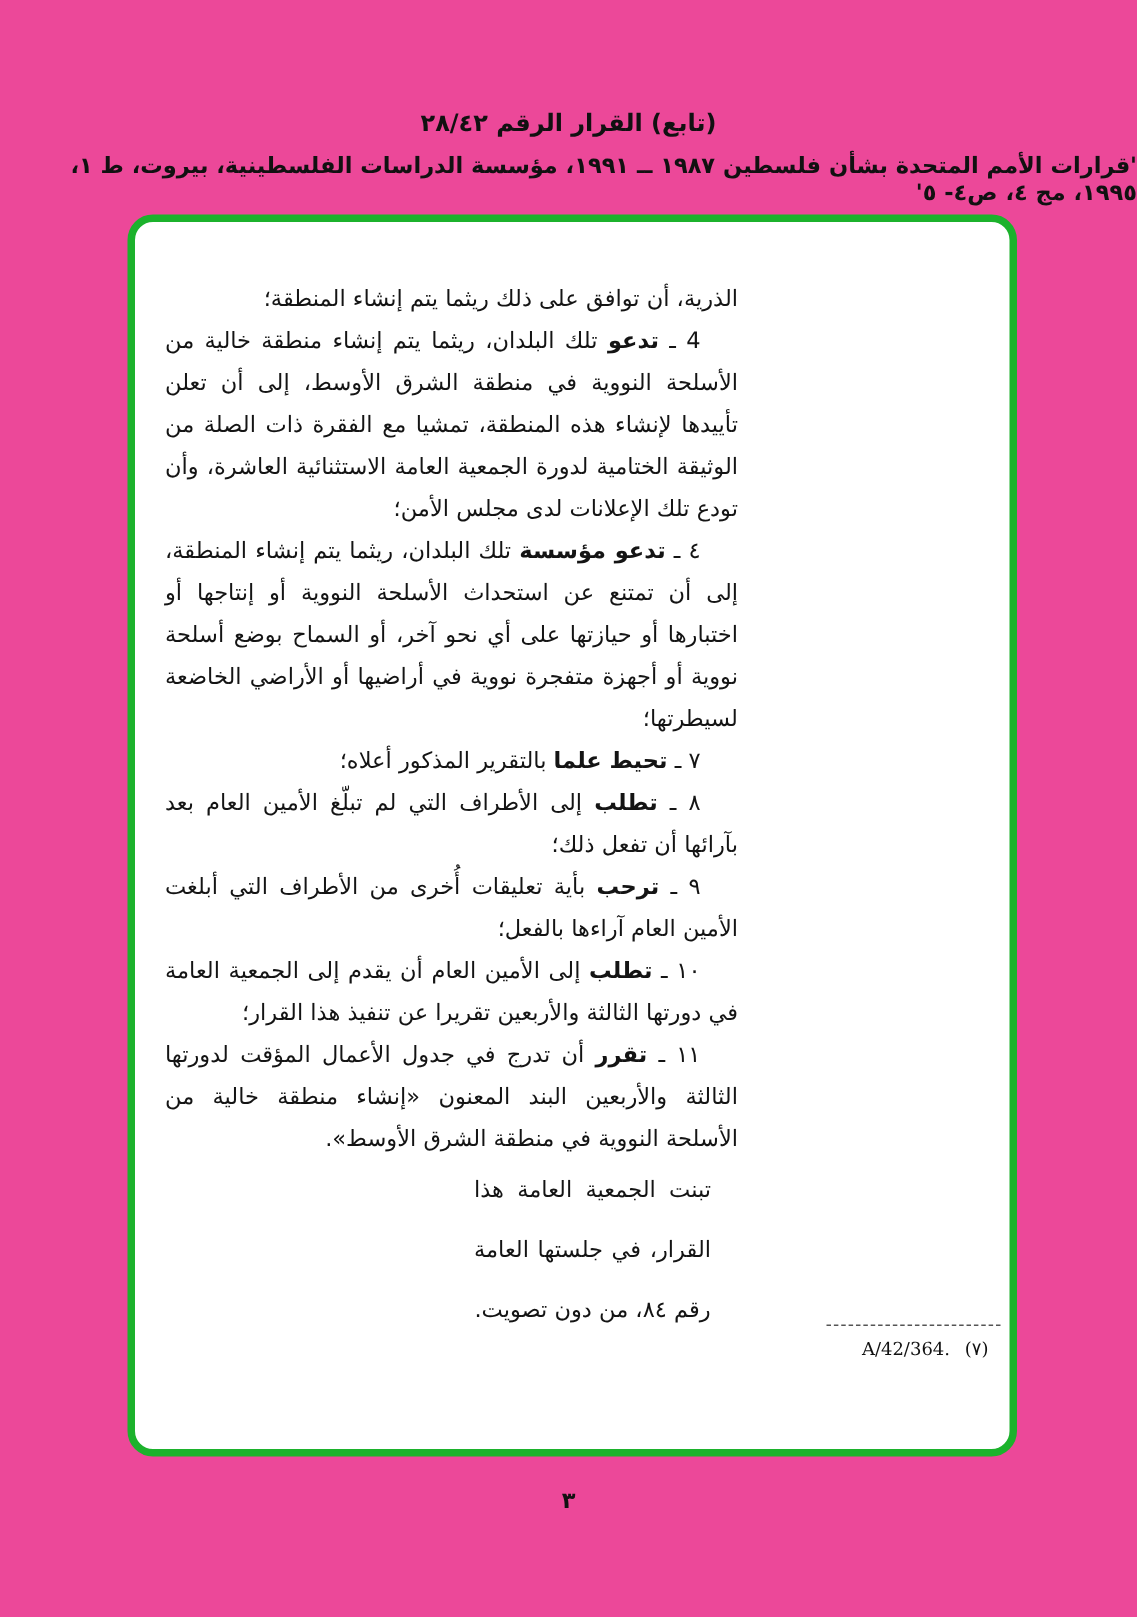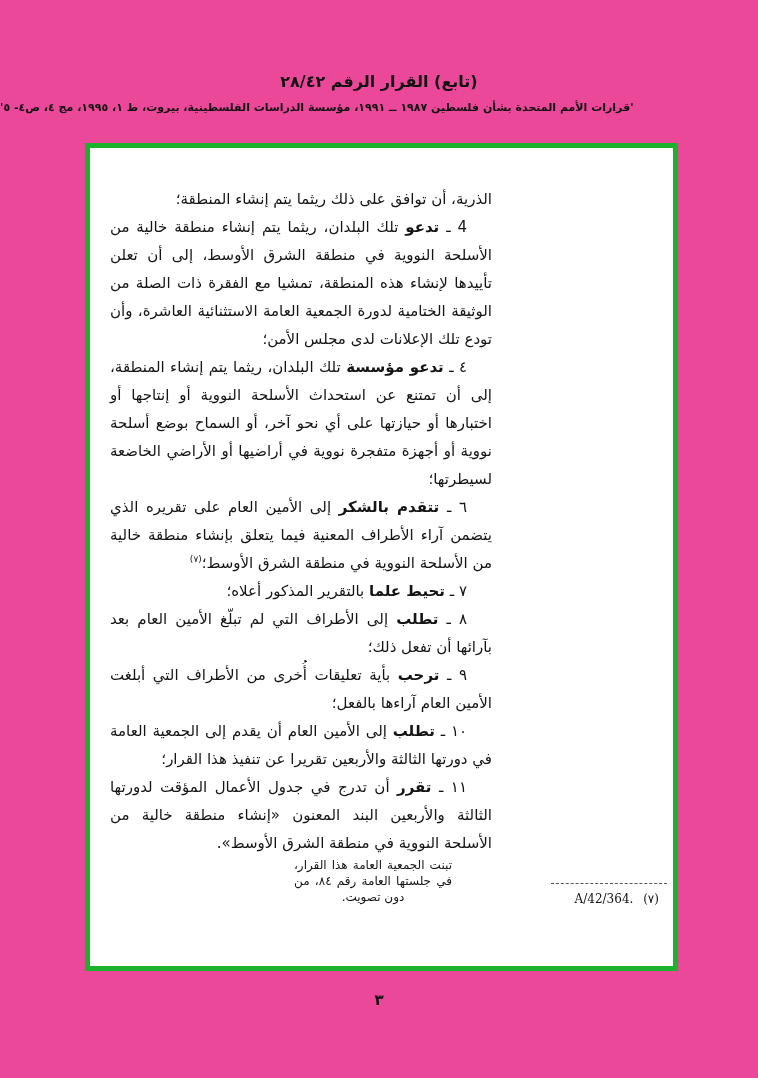--- a/index.html
+++ b/index.html
@@ -17,34 +17,34 @@
     top: 72px; left: 0; width: 100%;
     text-align: center;
     direction: rtl;
     font-size: 16px;
     font-weight: bold;
     color: #111;
   }
   .source-citation {
     position: absolute;
     top: 101px; left: 0; width: 100%;
-    text-align: left;
+    text-align: right;
     direction: rtl;
-    font-size: 11px;
+    font-size: 15px;
     font-weight: bold;
     color: #111;
     letter-spacing: 0;
   }
   .doc-frame {
     position: absolute;
     left: 85px; top: 143px;
     width: 593px; height: 828px;
     box-sizing: border-box;
     border: 5px solid #1cb22c;
-    border-radius: 0;
+    border-radius: 17px;
     background: #ffffff;
   }
   .doc-text {
     position: absolute;
     top: 37px; left: 20px;
     width: 382px;
     direction: rtl;
     text-align: justify;
     font-size: 15px;
     line-height: 28px;
@@ -53,26 +53,26 @@
   .doc-text p { margin: 0; }
   .doc-text p.numbered { text-indent: 25px; }
   .doc-text b { font-weight: bold; }
   .doc-text sup {
     font-size: 9px;
     line-height: 0;
     vertical-align: super;
   }
   .closing-statement {
     width: 158px;
-    margin: 0 40px 0 0;
+    margin: 0 18px 0 0;
     direction: rtl;
     text-align: justify;
     text-align-last: center;
-    font-size: 12px;
-    line-height: 16px;
+    font-size: 15px;
+    line-height: 40px;
   }
   .footnote-rule {
     position: absolute;
     top: 735px; right: 6px;
     width: 116px; height: 0;
     border-top: 1.5px dashed #555;
   }
   .footnote {
     position: absolute;
     top: 744px; right: 14px;
@@ -106,21 +106,20 @@
 
     <div class="doc-text">
 
       <p class="cont"><span>الذرية، أن توافق على ذلك ريثما يتم إنشاء المنطقة؛</span></p>
 
       <p class="numbered"><span>4 ـ</span> <b>تدعو</b> <span>تلك البلدان، ريثما يتم إنشاء منطقة خالية من الأسلحة النووية في منطقة الشرق الأوسط، إلى أن تعلن تأييدها لإنشاء هذه المنطقة، تمشيا مع الفقرة ذات الصلة من الوثيقة الختامية لدورة الجمعية العامة الاستثنائية العاشرة، وأن تودع تلك الإعلانات لدى مجلس الأمن؛</span></p>
 
       <p class="numbered"><span>٤ ـ</span> <b>تدعو مؤسسة</b> <span>تلك البلدان، ريثما يتم إنشاء المنطقة، إلى أن تمتنع عن استحداث الأسلحة النووية أو إنتاجها أو اختبارها أو حيازتها على أي نحو آخر، أو السماح بوضع أسلحة نووية أو أجهزة متفجرة نووية في أراضيها أو الأراضي الخاضعة لسيطرتها؛</span></p>
 
 
-      <p class="numbered"><span>٦ ـ</span> <b>تتقدم بالشكر</b> <span>إلى الأمين العام على تقريره الذي يتضمن آراء الأطراف المعنية فيما يتعلق بإنشاء منطقة خالية من الأسلحة النووية في منطقة الشرق الأوسط؛</span><sup>(٧)</sup></p>
 
       <p class="numbered"><span>٧ ـ</span> <b>تحيط علما</b> <span>بالتقرير المذكور أعلاه؛</span></p>
 
       <p class="numbered"><span>٨ ـ</span> <b>تطلب</b> <span>إلى الأطراف التي لم تبلّغ الأمين العام بعد بآرائها أن تفعل ذلك؛</span></p>
 
       <p class="numbered"><span>٩ ـ</span> <b>ترحب</b> <span>بأية تعليقات أُخرى من الأطراف التي أبلغت الأمين العام آراءها بالفعل؛</span></p>
 
       <p class="numbered"><span>١٠ ـ</span> <b>تطلب</b> <span>إلى الأمين العام أن يقدم إلى الجمعية العامة في دورتها الثالثة والأربعين تقريرا عن تنفيذ هذا القرار؛</span></p>
 
       <p class="numbered"><span>١١ ـ</span> <b>تقرر</b> <span>أن تدرج في جدول الأعمال المؤقت لدورتها الثالثة والأربعين البند المعنون «إنشاء منطقة خالية من الأسلحة النووية في منطقة الشرق الأوسط».</span></p>

